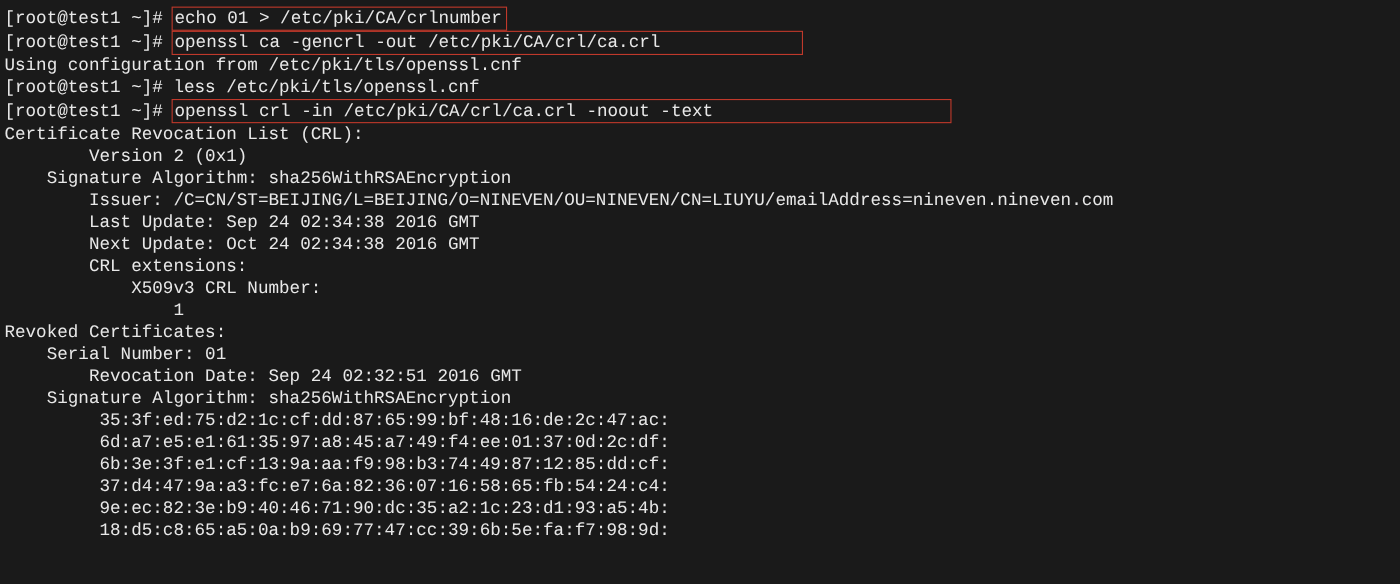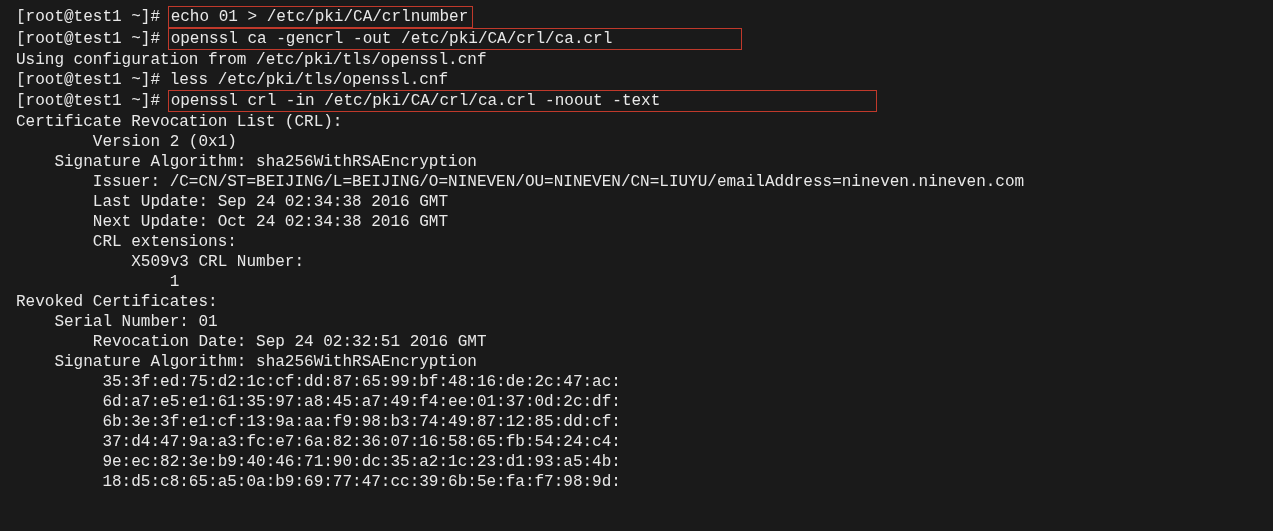--- a/index.html
+++ b/index.html
@@ -8,21 +8,21 @@
     background: #1a1a1a;
     color: #e8e8e8;
     font-family: "Consolas", "Courier New", monospace;
     font-size: 16px;
     line-height: 20px;
     width: 1273px;
     height: 531px;
     overflow: hidden;
   }
   .terminal {
-    padding: 6px 16px;
+    padding: 6px 4px;
     white-space: pre;
   }
   .line {
     white-space: pre;
   }
   .hl-box {
     border: 1px solid #c0392b;
     display: inline-block;
     padding: 0 4px 0 2px;
     margin-left: -2px;

